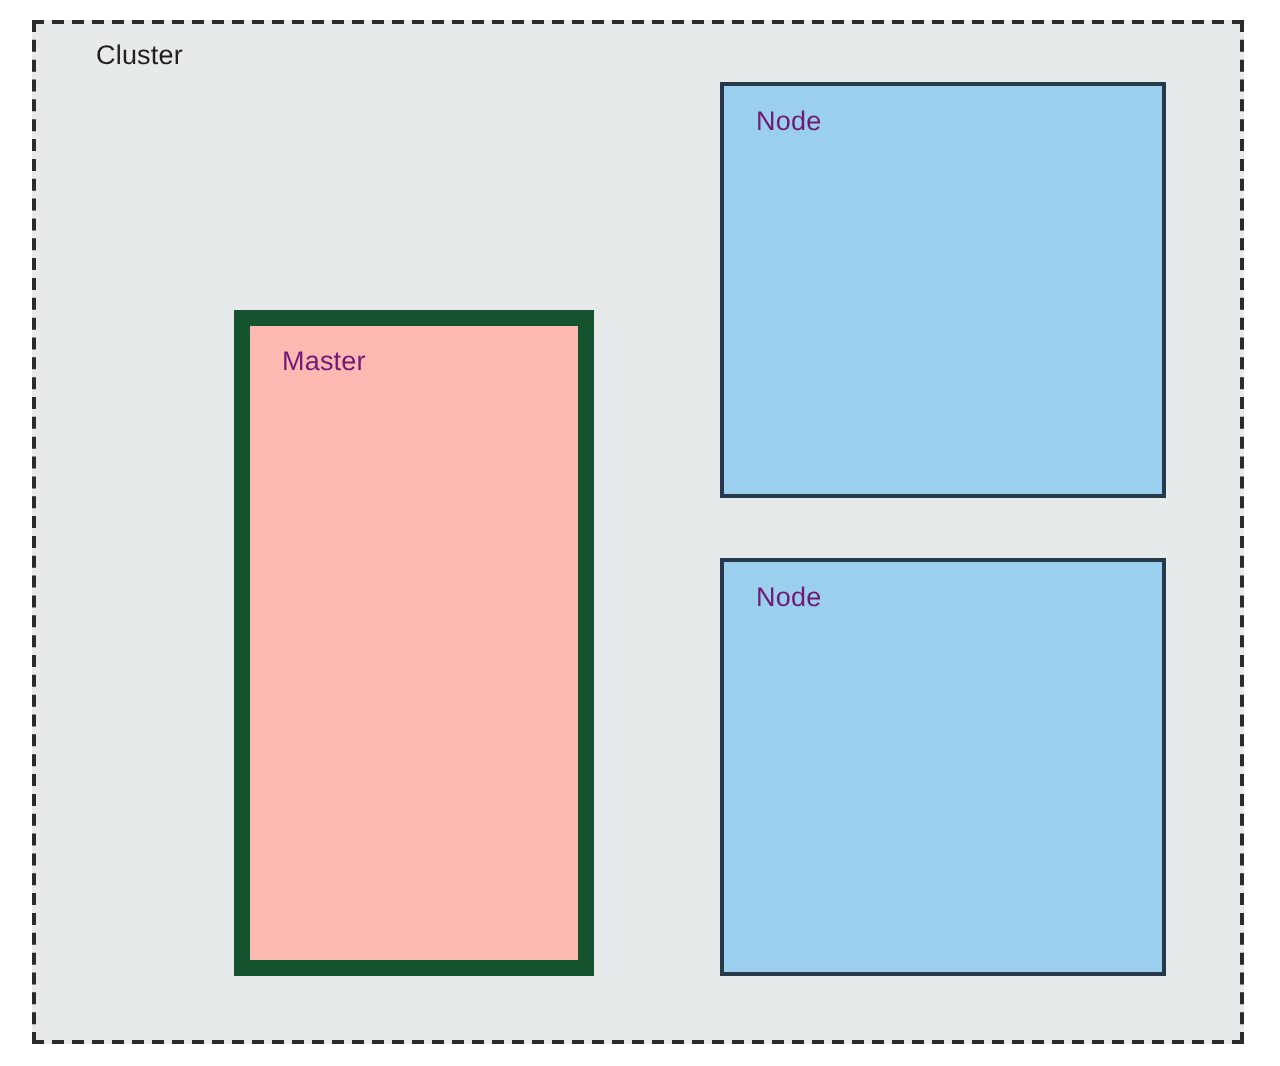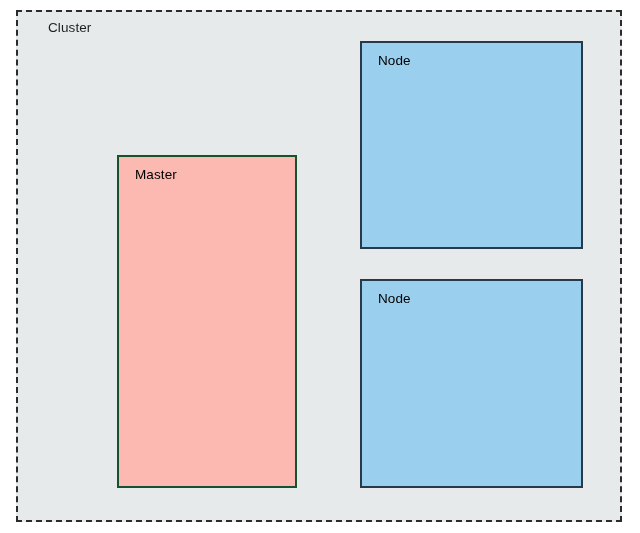--- a/index.html
+++ b/index.html
@@ -51,33 +51,33 @@
     box-sizing: border-box;
     overflow: hidden;
   }
 
   .box-label {
     position: absolute;
     left: 16px;
     top: 10px;
     font-size: 13.5px;
     line-height: 16px;
-    color: #000000;
+    color: #701a75;
     white-space: nowrap;
     letter-spacing: 0.1px;
   }
 
   
   .master-box {
     left: 117px;
     top: 155px;
     width: 180px;
     height: 333px;
     background: #fcb9b2;
-    border: 2px solid #14532d;
+    border: 8px solid #14532d;
   }
 
   
   .node-box {
     background: #9acfee;
     border: 2px solid #27394a;
   }
 
   .node-1 {
     left: 360px;

